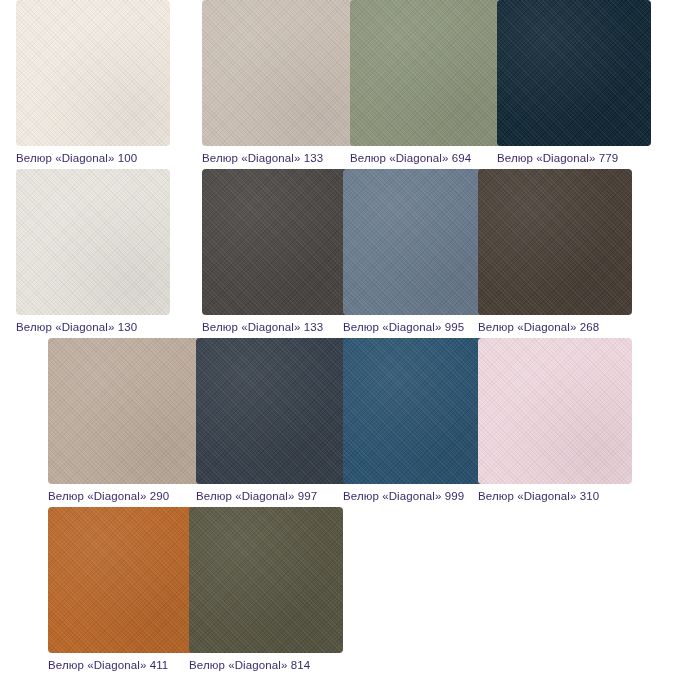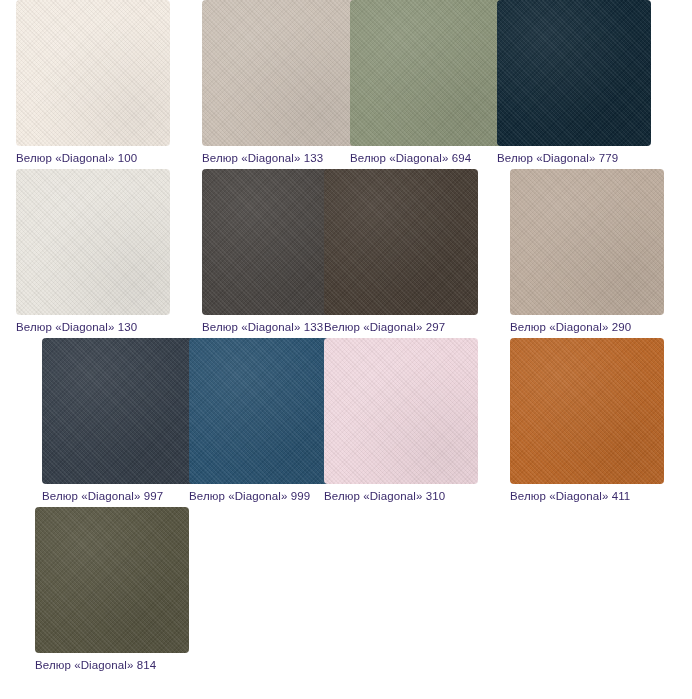--- a/index.html
+++ b/index.html
@@ -115,23 +115,27 @@
       <div class="swatch-label">Велюр «Diagonal» 779</div>
     </div>
     <div class="cell c0">
       <div class="swatch" style="background-color: rgb(233, 230, 223);"></div>
       <div class="swatch-label">Велюр «Diagonal» 130</div>
     </div>
     <div class="cell c1">
       <div class="swatch" style="background-color: rgb(71, 67, 64);"></div>
       <div class="swatch-label">Велюр «Diagonal» 133</div>
     </div>
+    <div class="cell c3">
+      <div class="swatch" style="background-color: rgb(103, 121, 140);"></div>
+      <div class="swatch-label">Велюр «Diagonal» 995</div>
+    </div>
     <div class="cell c0">
       <div class="swatch" style="background-color: rgb(70, 60, 51);"></div>
-      <div class="swatch-label">Велюр «Diagonal» 297</div>
+      <div class="swatch-label">Велюр «Diagonal» 268</div>
     </div>
     <div class="cell c1">
       <div class="swatch" style="background-color: rgb(189, 172, 157);"></div>
       <div class="swatch-label">Велюр «Diagonal» 290</div>
     </div>
     <div class="cell c2">
       <div class="swatch" style="background-color: rgb(51, 60, 71);"></div>
       <div class="swatch-label">Велюр «Diagonal» 997</div>
     </div>
     <div class="cell c3">

